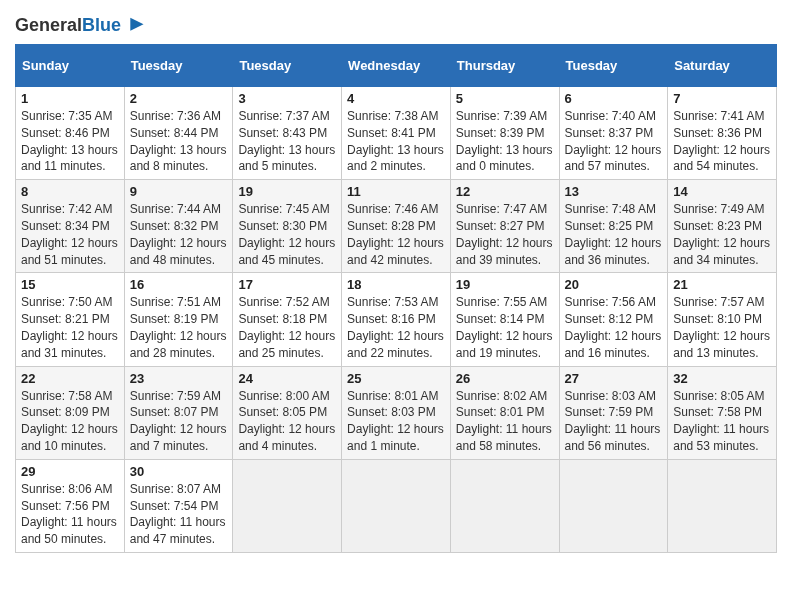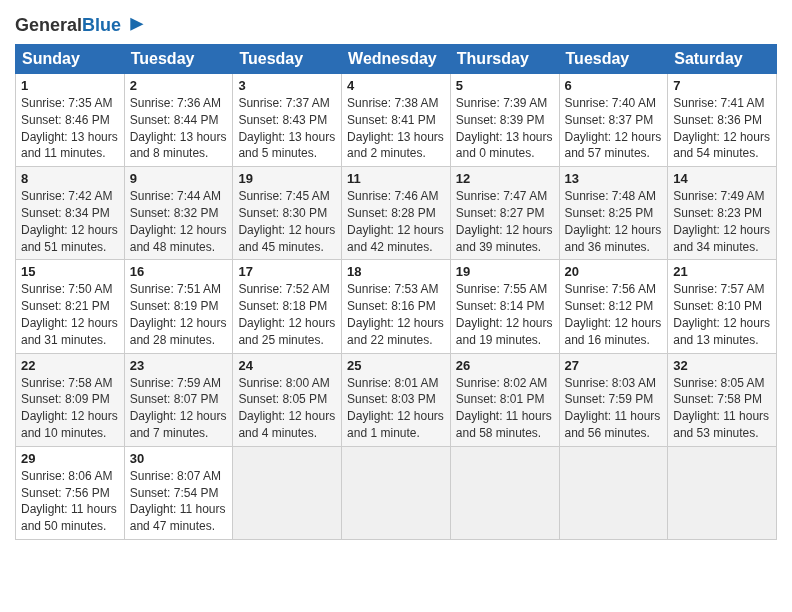--- a/index.html
+++ b/index.html
@@ -55,22 +55,22 @@
     }
     .calendar {
       width: 100%;
       border-collapse: collapse;
       font-size: 11px;
     }
     .calendar th {
       background: #2a6db5;
       color: #fff;
       text-align: left;
-      padding: 5px 6px;
-      font-size: 16px;
+      padding: 13px 6px;
+      font-size: 13px;
       font-weight: bold;
       border: 1px solid #2a6db5;
     }
     .calendar td {
       border: 1px solid #ccc;
       vertical-align: top;
       padding: 4px 5px;
       min-height: 70px;
       background: #fff;
       width: calc(100% / 7);

